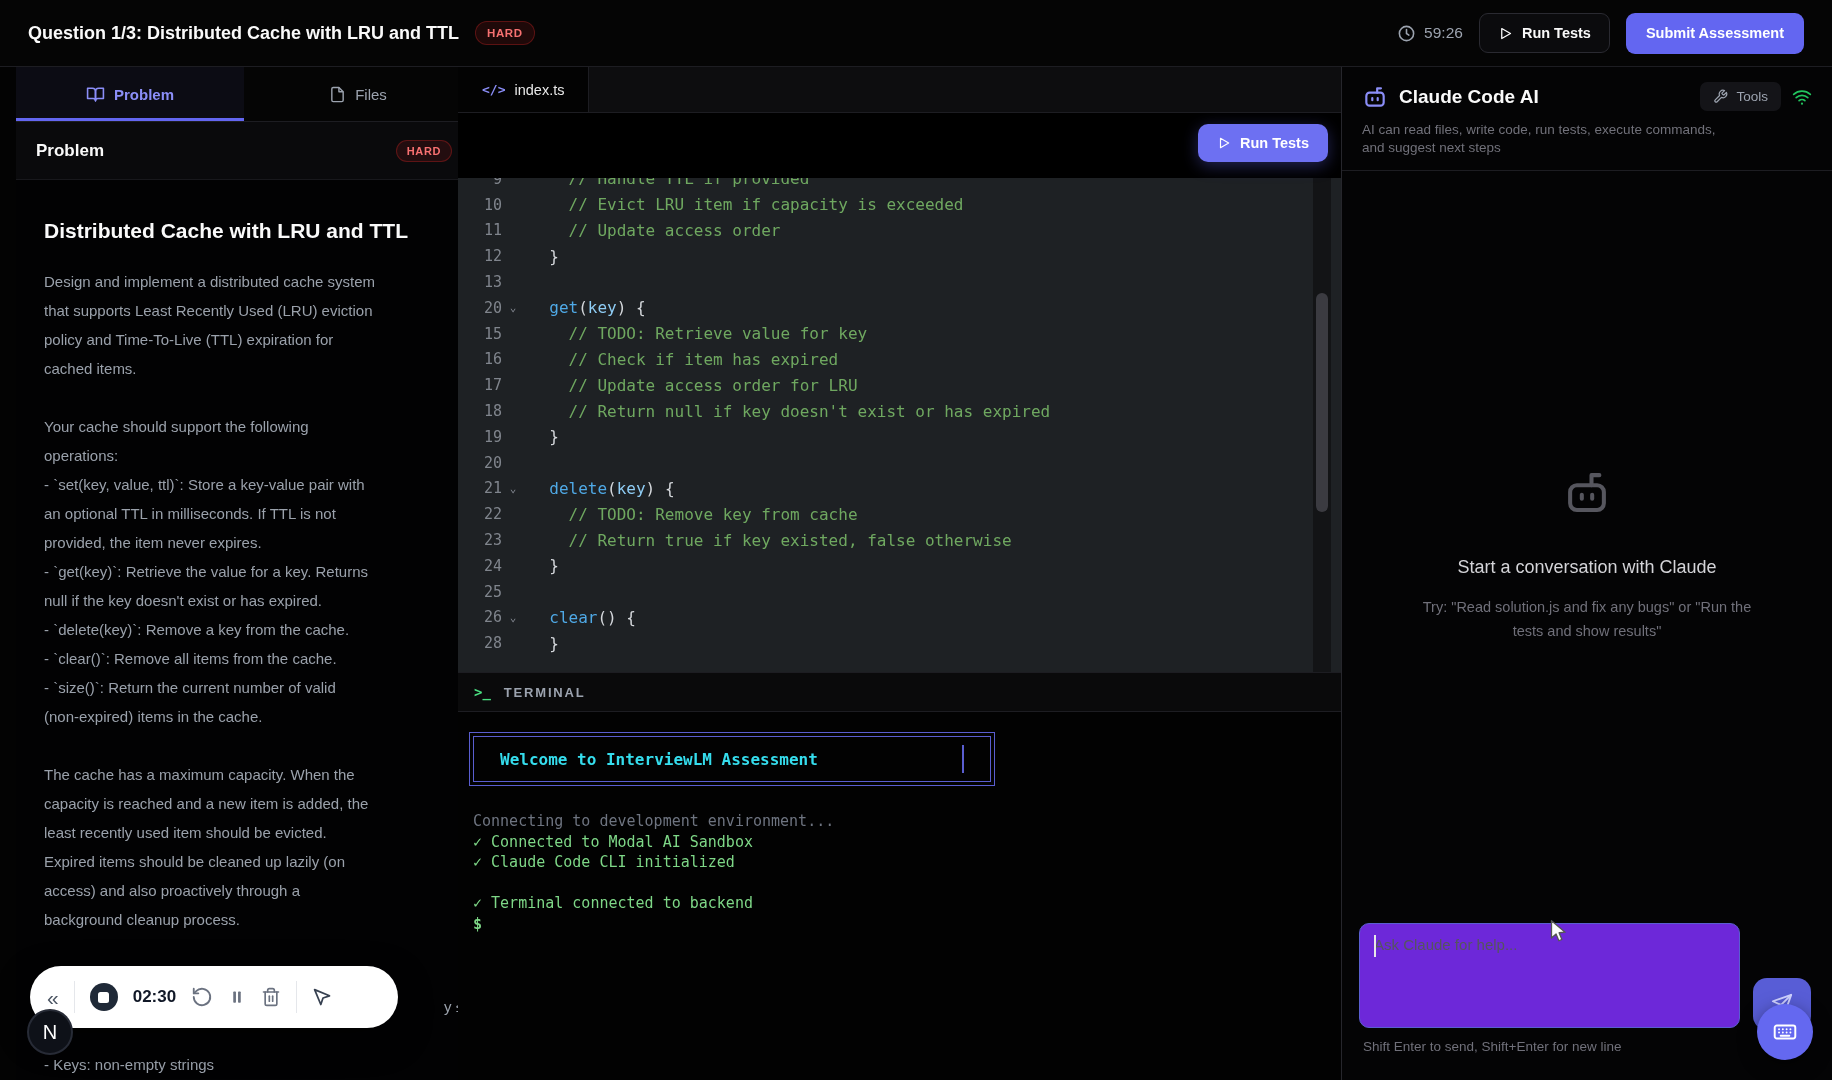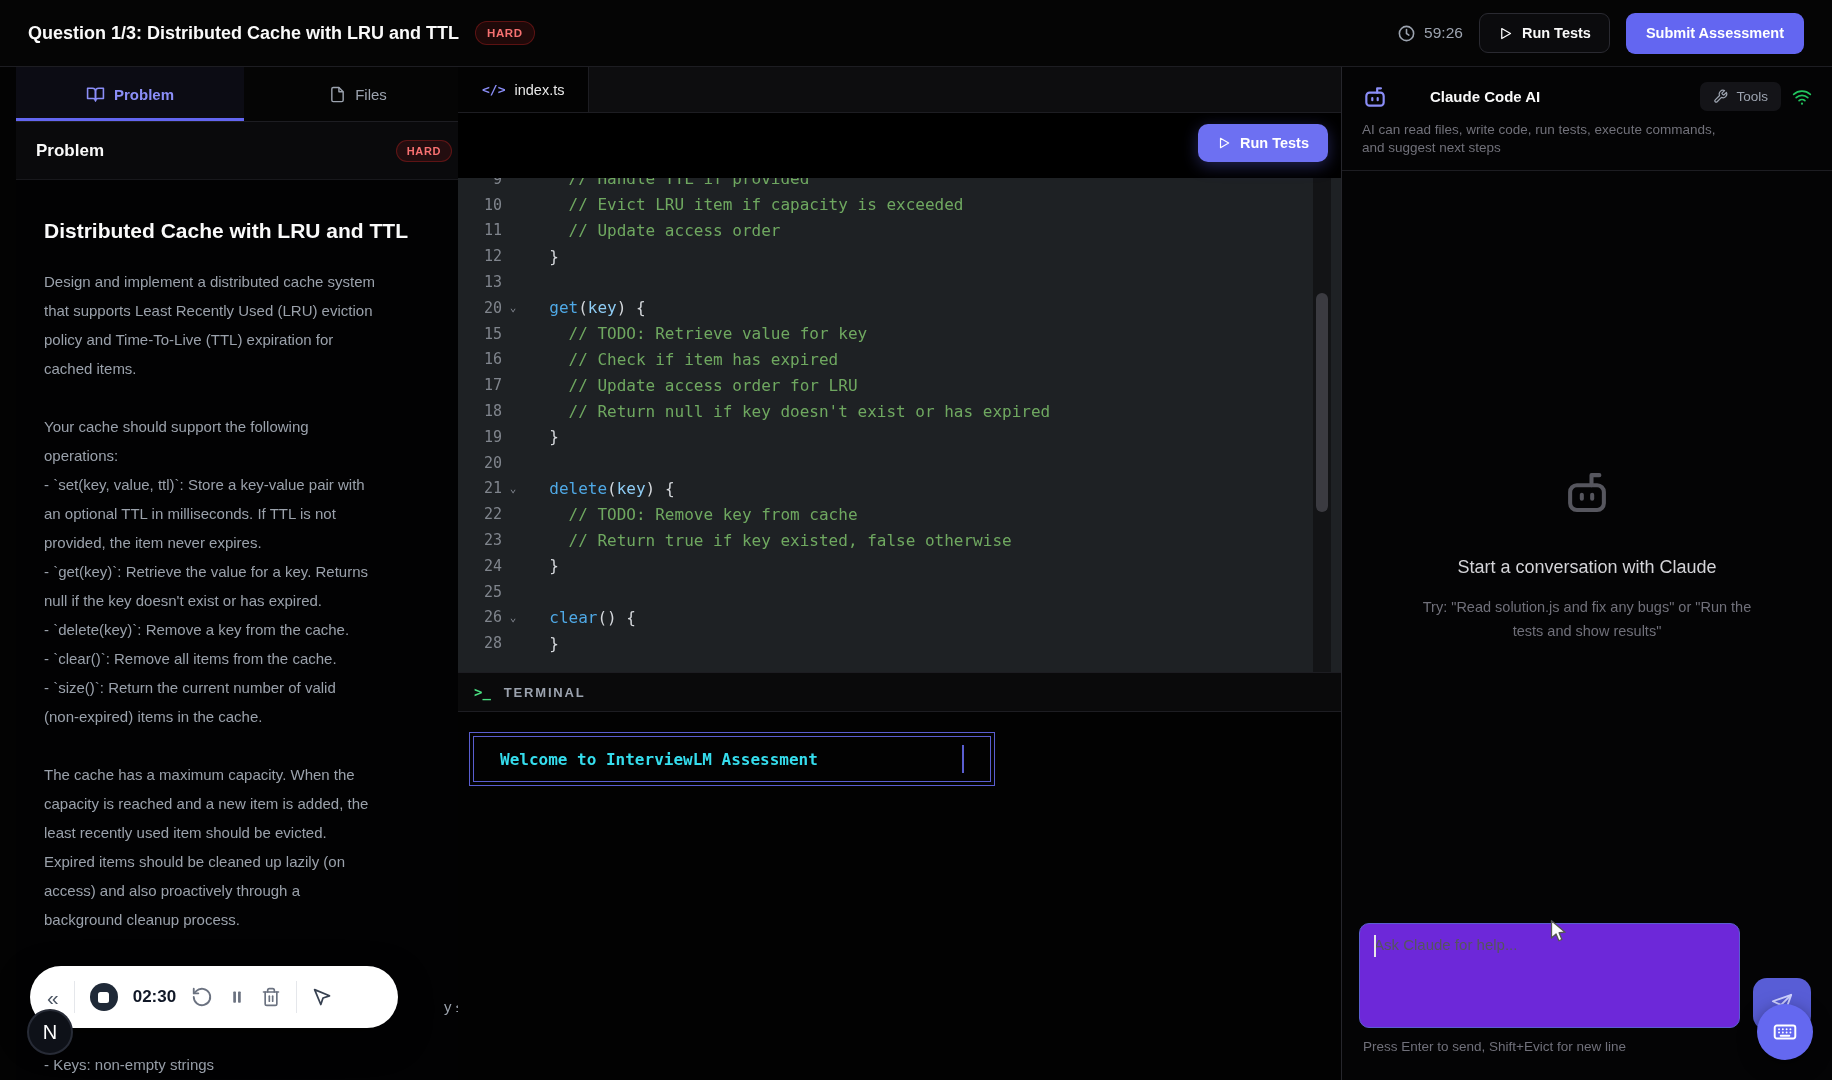--- a/index.html
+++ b/index.html
@@ -82,21 +82,21 @@
   .welcome-bar{position:absolute;right:26px;top:8px;bottom:8px;width:2px;background:#5a5ed0;}
   .tlines{position:absolute;left:15px;top:140px;font-family:"DejaVu Sans Mono",monospace;font-size:15px;}
   .tl{height:20.5px;white-space:pre;color:var(--terminal_green);}
   .tl.dim{color:#6e7480;}
   .tl.prompt{font-weight:700;}
 
   
   .rp{position:absolute;left:1341px;top:67px;right:0;bottom:0;background:#040405;border-left:1px solid #26262c;}
   .rp-hdr{padding:15px 20px 13px;border-bottom:1px solid #1d1d22;}
   .rp-row{display:flex;align-items:center;gap:11px;}
-  .rp-title{font-size:15px;font-weight:700;color:#fafafa;flex:none;margin-left:31px;}
+  .rp-title{font-size:19px;font-weight:700;color:#fafafa;flex:none;}
   .rp-spacer{flex:1;}
   .tools{display:flex;align-items:center;gap:8px;background:#141418;border-radius:7px;
          padding:7px 13px;color:#9ca3af;font-size:13.5px;cursor:pointer;}
   .rp-sub{margin-top:10px;color:#71717a;font-size:13.5px;line-height:18px;white-space:pre-wrap;}
   .empty{position:absolute;top:398px;left:0;right:0;text-align:center;}
   .empty-title{margin-top:34px;font-size:18px;color:#d4d4d8;}
   .empty-hint{margin-top:17px;font-size:14.5px;color:#70707a;line-height:24px;white-space:pre-wrap;}
   .chat-input{position:absolute;left:17px;top:856px;width:381px;height:105px;background:#6d28d9;
               border:1.5px solid #5a5ed0;border-radius:10px;color:#e5e5e5;padding:12px 14px;
               font-size:15px;font-family:"Liberation Sans",sans-serif;resize:none;outline:none;}
@@ -343,20 +343,28 @@
 
     <div class="term">
       <div class="term-hdr">
         <span class="term-ic">&gt;_</span>
         <span class="term-label">TERMINAL</span>
       </div>
       <div class="welcome">
         <span class="welcome-text">Welcome to InterviewLM Assessment</span>
         <span class="welcome-bar"></span>
       </div>
+      <div class="tlines">
+          <div class="tl dim">Connecting to development environment...</div>
+          <div class="tl ok">✓ Connected to Modal AI Sandbox</div>
+          <div class="tl ok">✓ Claude Code CLI initialized</div>
+          <div class="tl blank"></div>
+          <div class="tl ok">✓ Terminal connected to backend</div>
+          <div class="tl prompt">$</div>
+        </div>
     </div>
   </div>
 
   <div class="rp">
     <div class="rp-hdr">
       <div class="rp-row">
         <span>
           <svg width="26" height="26" viewBox="0 0 24 24" fill="none" stroke="#8b8ef8" stroke-width="2" stroke-linecap="round" stroke-linejoin="round">
               <rect x="4" y="8" width="16" height="12" rx="3"></rect>
               <path d="M14 8V4h3.5"></path>
@@ -408,21 +416,21 @@
           <path d="M22 2 11 13"></path>
           <path d="M22 2 15 22l-4-9-9-4z"></path>
         </svg>
     </button>
     <button class="kbd-btn">
       <svg width="26" height="26" viewBox="0 0 24 24" fill="none" stroke="#fff" stroke-width="1.8" stroke-linecap="round">
           <rect x="2.5" y="6" width="19" height="12" rx="2"></rect>
           <path d="M6.5 9.5h.01M10 9.5h.01M13.5 9.5h.01M17 9.5h.01M6.5 12.5h.01M10 12.5h.01M13.5 12.5h.01M17 12.5h.01M8 15.5h8"></path>
         </svg>
     </button>
-    <div class="input-hint">Press Enter to send, Shift+Evict for new line</div>
+    <div class="input-hint">Shift Enter to send, Shift+Enter for new line</div>
   </div>
 
   <div class="rec">
     <span class="chev">«</span>
     <span class="div"></span>
     <span class="stop">
         <i></i>
       </span>
     <span class="rec-time">02:30</span>
     <span class="rec-ic">

